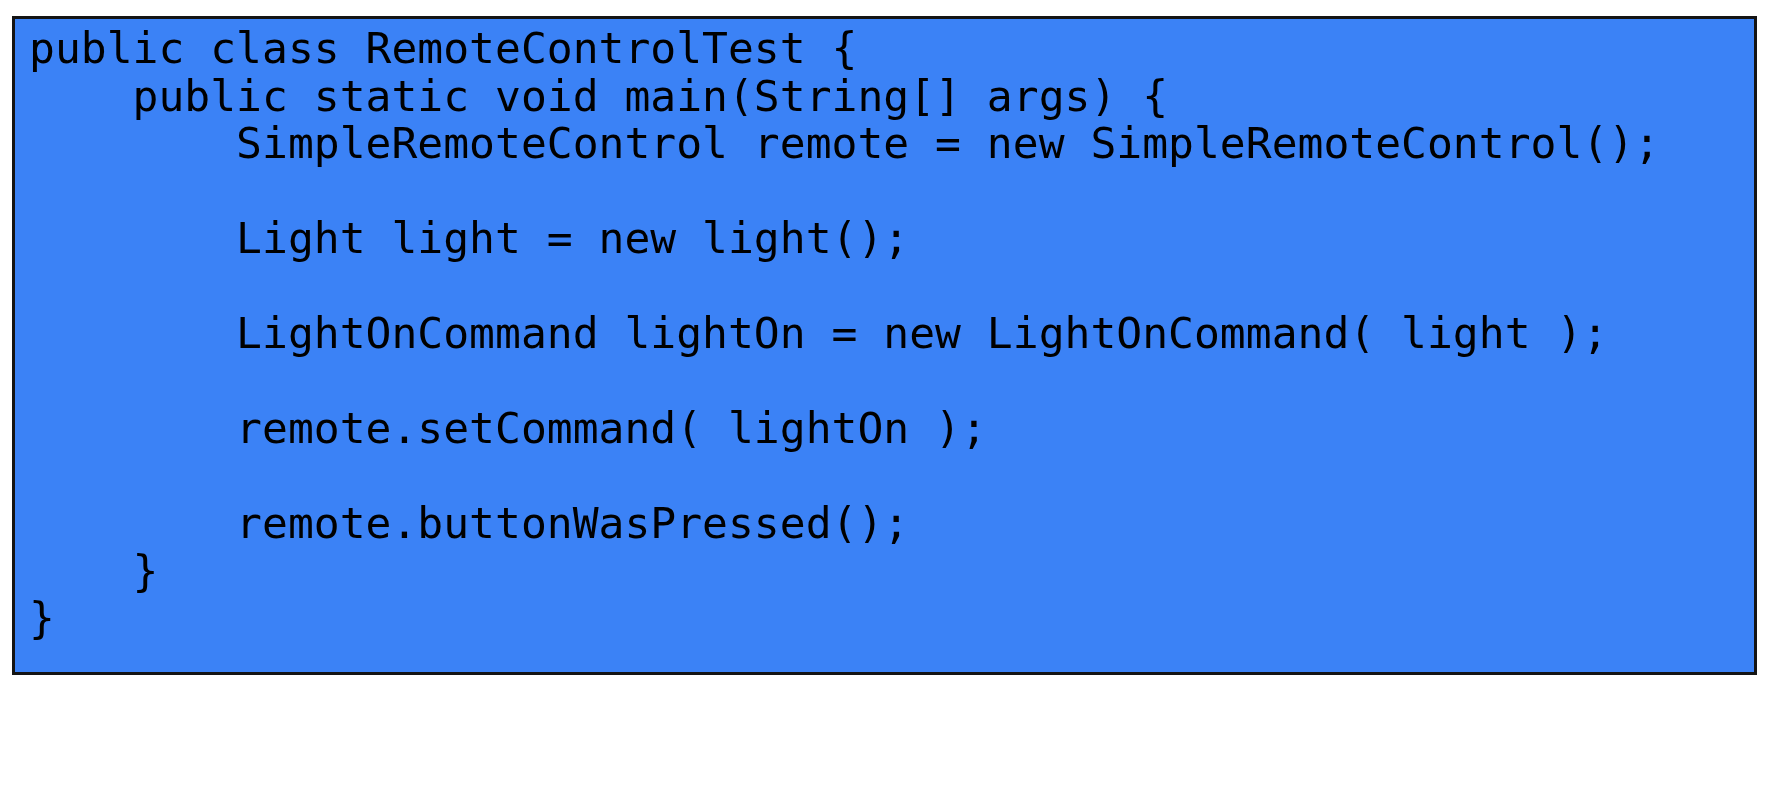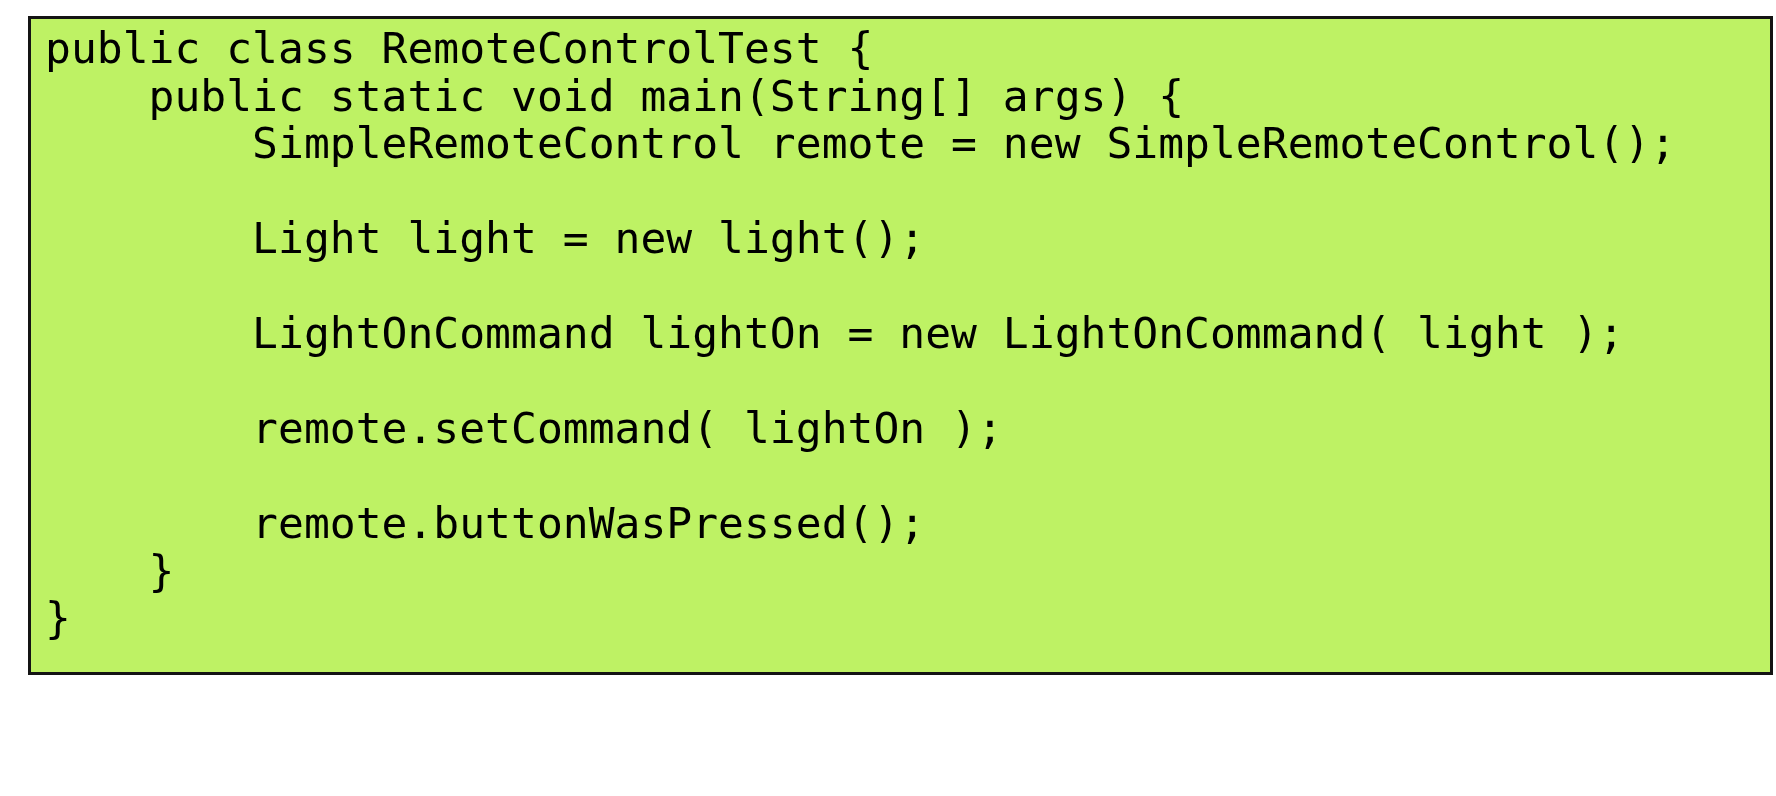--- a/index.html
+++ b/index.html
@@ -58,17 +58,17 @@
   }
   .code-line.blank {
     min-height: 47.5px;
   }
 </style>
 </head>
 <body>
 
 <div id="screen" style="background: rgb(255, 255, 255);">
 
-  <div id="code-box" style="background: #bef264; border-color: rgb(20, 20, 20); margin-left: 16px;">
+  <div id="code-box" style="background: #3b82f6; border-color: rgb(20, 20, 20);">
     <pre id="code-listing" style="color: rgb(0, 0, 0);"><span class="code-line">public class RemoteControlTest {</span><span class="code-line">    public static void main(String[] args) {</span><span class="code-line">        SimpleRemoteControl remote = new SimpleRemoteControl();</span><span class="code-line blank"></span><span class="code-line">        Light light = new light();</span><span class="code-line blank"></span><span class="code-line">        LightOnCommand lightOn = new LightOnCommand( light );</span><span class="code-line blank"></span><span class="code-line">        remote.setCommand( lightOn );</span><span class="code-line blank"></span><span class="code-line">        remote.buttonWasPressed();</span><span class="code-line">    }</span><span class="code-line">}</span></pre>
   </div>
 
 </div>
 
 </body></html>

